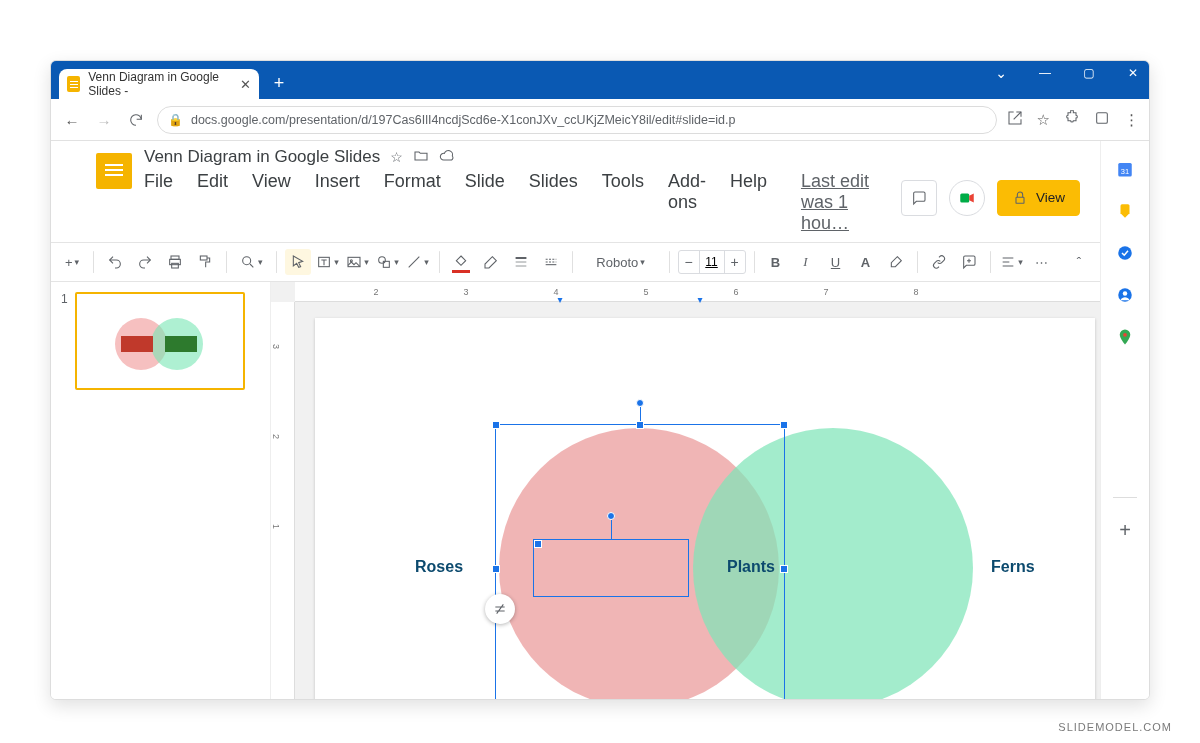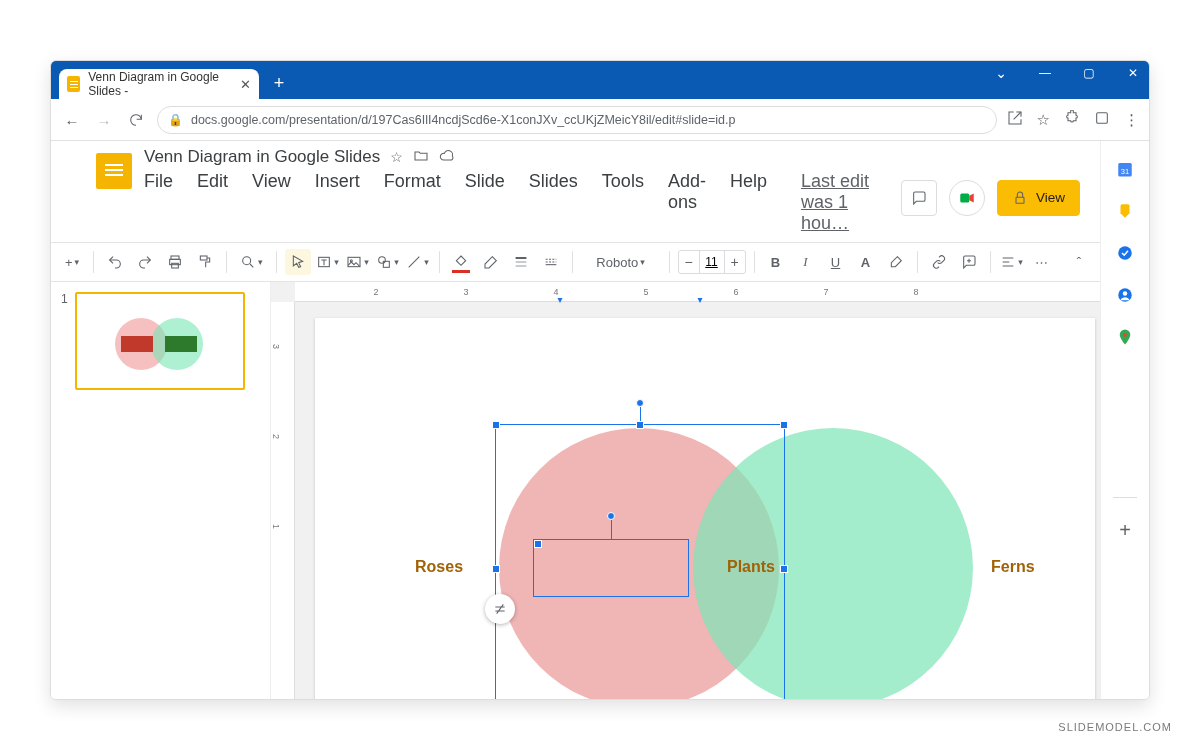--- a/index.html
+++ b/index.html
@@ -77,21 +77,21 @@
   .thumb .tb2{position:absolute;left:88px;top:42px;width:32px;height:16px;background:#2d7a2d;}
   .canvaswrap{ flex:1; position:relative; background:#f1f1f1; overflow:hidden;}
   .ruler-h{ position:absolute; left:24px; right:0; top:0; height:20px; background:#fff; border-bottom:1px solid #ddd; font-size:9px; color:#777; display:flex; align-items:center;}
   .ruler-h span{ display:inline-block; width:90px; text-align:center;}
   .ruler-v{ position:absolute; left:0; top:20px; bottom:0; width:24px; background:#fff; border-right:1px solid #ddd;}
   .ruler-v span{ display:block; height:90px; font-size:9px; color:#777; writing-mode:vertical-rl; text-align:center;}
   .slide { position:absolute; left:44px; top:36px; width:780px; height:470px; background:#fff; box-shadow:0 1px 3px rgba(0,0,0,0.2);}
   .circle{ position:absolute; border-radius:50%;}
   .c-left{ left:184px; top:110px; width:280px; height:280px; background:rgba(234,153,153,0.72);}
   .c-right{ left:378px; top:110px; width:280px; height:280px; background:rgba(127,229,185,0.72);}
-  .lbl{ position:absolute; font-size:16px; font-weight:bold; color:#a16207;}
+  .lbl{ position:absolute; font-size:16px; font-weight:bold; color:#0c4a6e;}
   .lbl.left{ left:100px; top:240px;}
   .lbl.mid{ left:412px; top:240px;}
   .lbl.right{ left:676px; top:240px;}
   .box{ position:absolute; color:#fff; font-size:12px; display:flex; align-items:center; justify-content:center; text-align:center;}
   .box.green{ left:476px; top:226px; width:148px; height:50px; background:#2e7d32;}
   .box.red{ left:222px; top:225px; width:148px; height:50px; background:#b63a28; border:1px dashed rgba(0,0,0,0.3);}
   
   .sel-outer{ position:absolute; border:1px solid #1a73e8;}
   .sel-outer.one{ left:180px; top:106px; width:290px; height:290px;}
   .handle{ position:absolute; width:8px; height:8px; background:#1a73e8; border:1px solid #fff;}

